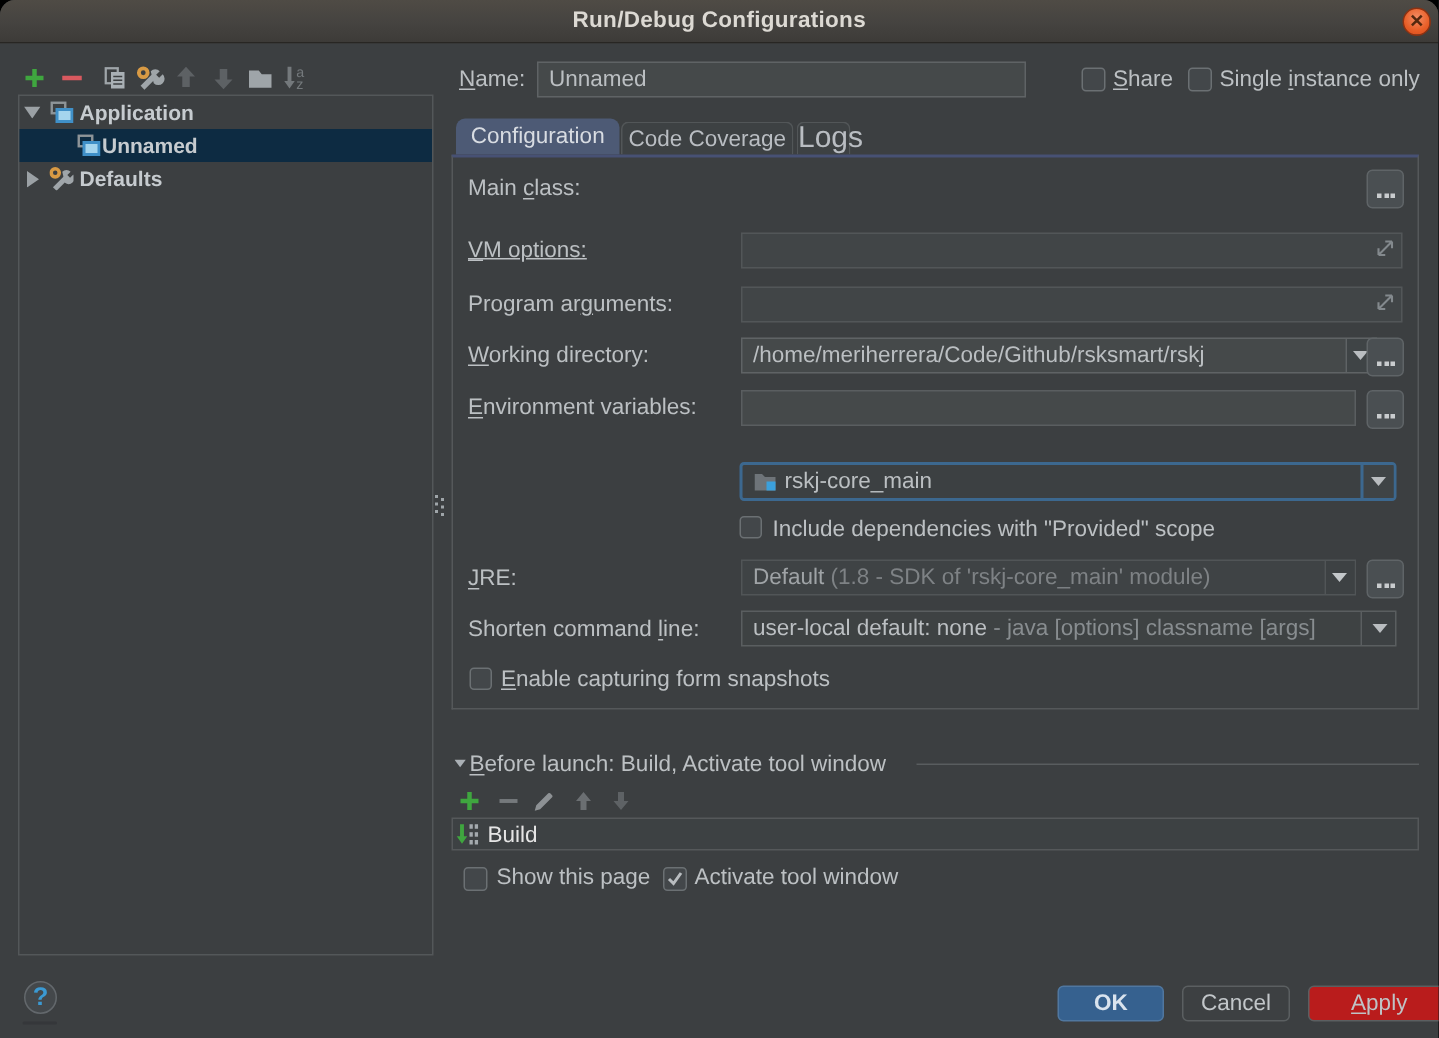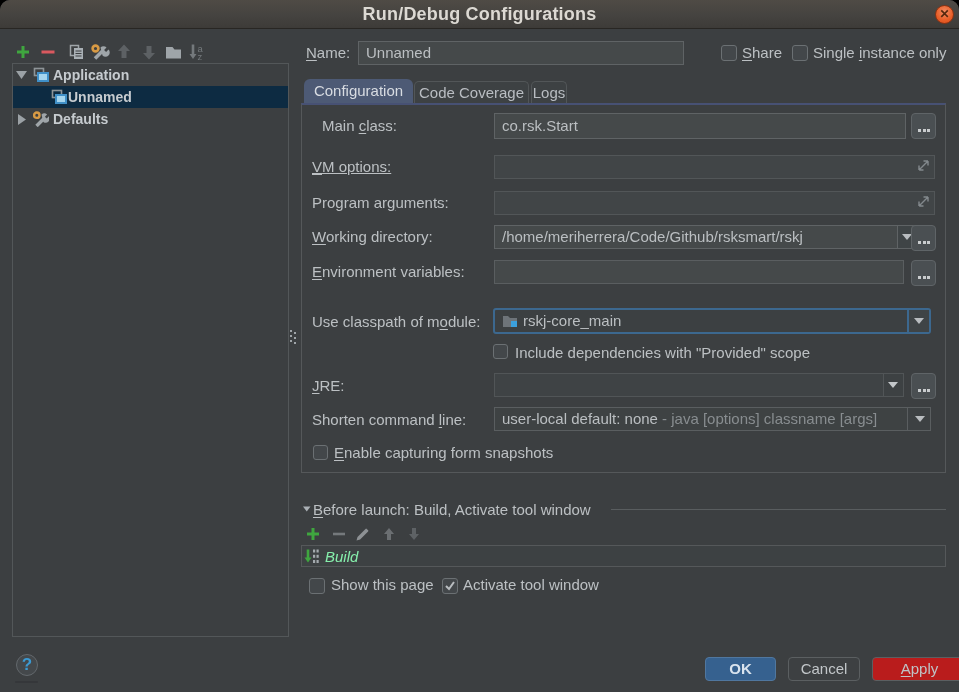--- a/index.html
+++ b/index.html
@@ -1,20 +1,20 @@
 <!DOCTYPE html>
 <html><head>
 <meta charset="utf-8">
 <style>
 html,body{margin:0;padding:0;background:#000;}
 body{width:959px;height:692px;position:relative;overflow:hidden;font-family:"Liberation Sans",sans-serif;}
 .abs{position:absolute;}
 #win{position:absolute;left:0;top:0;width:959px;height:692px;background:#3c3f41;border-radius:10px 10px 0 0;}
 #title{position:absolute;left:0;top:0;width:959px;height:29px;background:linear-gradient(#4f4b45,#454340 55%,#3d3b38);border-radius:10px 10px 0 0;border-bottom:1px solid #282623;box-sizing:border-box;}
-#title .t{position:absolute;left:0;top:0;width:100%;text-align:center;line-height:28px;font-size:18px;font-weight:bold;color:#dcd9d3;letter-spacing:0.2px;}
+#title .t{position:absolute;left:0;top:0;width:100%;text-align:center;line-height:28px;font-size:15px;font-weight:bold;color:#dcd9d3;letter-spacing:0.2px;}
 #close{position:absolute;right:5px;top:5px;width:19px;height:19px;border-radius:50%;background:radial-gradient(circle at 50% 35%,#f48d65,#e85e27 60%,#d9491a);border:1px solid #8c3212;box-sizing:border-box;}
 #close .x{position:absolute;left:0;top:0;width:100%;text-align:center;line-height:17px;font-size:12px;font-weight:bold;color:#55280e;}
 .lbl{position:absolute;font-size:15px;color:#bcc0c3;white-space:nowrap;}
 .fld{position:absolute;background:#45494a;border:1px solid #5f6365;box-sizing:border-box;}
 .fld .txt{position:absolute;left:7px;top:0;font-size:15px;color:#bbbfc2;white-space:nowrap;}
 .dots{position:absolute;width:25px;height:26px;background:#4a4f52;border:1px solid #5f6467;border-radius:4px;box-sizing:border-box;}
 .dots i{position:absolute;width:3px;height:3px;background:#c9ccce;top:15px;}
 .cb{position:absolute;width:16px;height:16px;background:#43474a;border:1px solid #6b7073;border-radius:3px;box-sizing:border-box;}
 .arrow{width:0;height:0;border-left:5px solid transparent;border-right:5px solid transparent;border-top:6px solid #b9bdc0;position:absolute;}
 .btn{position:absolute;height:24px;box-sizing:border-box;border-radius:4px;font-size:15px;text-align:center;line-height:22px;}
@@ -99,28 +99,25 @@
   <div class="fld" style="left:358px;top:41px;width:326px;height:24px;">
       <div class="txt" style="line-height:22px;">Unnamed</div>
     </div>
   <div class="cb" style="left:721px;top:45px;"></div>
   <div class="lbl" style="left:742px;top:44px;"><u>S</u>hare</div>
   <div class="cb" style="left:792px;top:45px;"></div>
   <div class="lbl" style="left:813px;top:44px;">Single <u>i</u>nstance only</div>
 
   <div class="abs" style="left:304px;top:79px;width:109px;height:24px;background:#4d5a75;border-radius:6px 6px 0 0;text-align:center;line-height:24px;font-size:15px;color:#d8dce2;">Configuration</div>
   <div class="abs" style="left:414px;top:81px;width:115px;height:22px;background:#3d4143;border:1px solid #525658;border-bottom:none;box-sizing:border-box;border-radius:5px 5px 0 0;text-align:center;line-height:21px;font-size:15px;color:#b9bdc2;">Code Coverage</div>
-  <div class="abs" style="left:531px;top:81px;width:36px;height:22px;background:#3d4143;border:1px solid #525658;border-bottom:none;box-sizing:border-box;border-radius:5px 5px 0 0;text-align:center;line-height:21px;font-size:15px;color:#b9bdc2;">Logs</div>
+  <div class="abs" style="left:531px;top:81px;width:36px;height:22px;background:#3d4143;border:1px solid #525658;border-bottom:none;box-sizing:border-box;border-radius:5px 5px 0 0;line-height:21px;font-size:20px;color:#b9bdc2;">Logs</div>
 
   <div class="abs" style="left:301px;top:103px;width:645px;height:370px;border:1px solid #55585a;border-top:2px solid #475174;box-sizing:border-box;"></div>
 
-  <div class="lbl" style="left:312px;top:117px;margin-left:10px;">Main <u>c</u>lass:</div>
-  <div class="fld" style="left:494px;top:113px;width:412px;height:26px;">
-      <div class="txt" style="line-height:24px;">co.rsk.Start</div>
-    </div>
+  <div class="lbl" style="left:312px;top:117px;">Main <u>c</u>lass:</div>
   <div class="dots" style="left:911px;top:113px;">
       <i style="left:6px;"></i>
       <i style="left:10.5px;"></i>
       <i style="left:15px;"></i>
     </div>
 
   <div class="lbl" style="left:312px;top:158px;text-decoration:underline;"><u>V</u>M options:</div>
   <div class="fld" style="left:494px;top:155px;width:441px;height:24px;background:#414547;border-color:#525658;"></div>
   <svg class="abs" style="left:917px;top:159px;" width="13" height="13" viewBox="0 0 13 13">
     <g stroke="#83898d" stroke-width="1.4" fill="none">
@@ -149,36 +146,36 @@
     </div>
 
   <div class="lbl" style="left:312px;top:263px;"><u>E</u>nvironment variables:</div>
   <div class="fld" style="left:494px;top:260px;width:410px;height:24px;border-color:#5a5e60;"></div>
   <div class="dots" style="left:911px;top:260px;">
       <i style="left:6px;"></i>
       <i style="left:10.5px;"></i>
       <i style="left:15px;"></i>
     </div>
 
-  <div class="lbl" style="left:312px;top:313px;">Use classpath of m<u>o</u>dule:</div>
   <div class="fld" style="left:493px;top:308px;width:438px;height:26px;background:#3c4042;border:2px solid #3c688f;border-radius:3px;">
     <svg class="abs" style="left:8px;top:4px;" width="15" height="14" viewBox="0 0 15 14">
       <path d="M0 2 h5 l2 2 h7 v9 h-14 z" fill="#6e7479"></path>
       <rect x="8" y="7" width="6" height="6" fill="#3ba0dc"></rect>
     </svg>
     <div class="txt" style="left:28px;line-height:22px;">rskj-core_main</div>
     <div class="abs" style="right:0;top:0;width:20px;height:22px;border-left:2px solid #3c688f;background:#3f4446;"></div>
     <div class="arrow" style="right:5px;top:8px;"></div>
   </div>
 
   <div class="cb" style="left:493px;top:344px;width:15px;height:15px;"></div>
   <div class="lbl" style="left:515px;top:344px;">Include dependencies with "Provided" scope</div>
 
   <div class="lbl" style="left:312px;top:377px;"><u>J</u>RE:</div>
   <div class="fld" style="left:494px;top:373px;width:410px;height:24px;background:#3f4345;border-color:#515557;">
+    <div class="txt" style="line-height:22px;color:#9fa3a6;">Default <span style="color:#7e8285;">(1.8 - SDK of 'rskj-core_main' module)</span></div>
     <div class="abs" style="right:0;top:0;width:19px;height:22px;border-left:1px solid #515557;background:#3d4143;"></div>
     <div class="arrow" style="right:5px;top:8px;border-top-color:#c3c7ca;"></div>
   </div>
   <div class="dots" style="left:911px;top:373px;">
       <i style="left:6px;"></i>
       <i style="left:10.5px;"></i>
       <i style="left:15px;"></i>
     </div>
 
   <div class="lbl" style="left:312px;top:411px;">Shorten command <u>l</u>ine:</div>
@@ -210,21 +207,21 @@
     <path d="M0.5 8.5 l3.5 5 3.5 -5 h-2.2 v-8 h-2.6 v8 z" fill="#3fa63f"></path>
     <g fill="#a4aaae">
         <rect x="9" y="0.5" width="2.2" height="3"></rect>
         <rect x="12.5" y="0.5" width="2.2" height="3"></rect>
         <rect x="9" y="5.8" width="2.2" height="3"></rect>
         <rect x="12.5" y="5.8" width="2.2" height="3"></rect>
         <rect x="9" y="11" width="2.2" height="3"></rect>
         <rect x="12.5" y="11" width="2.2" height="3"></rect>
       </g>
   </svg>
-  <div class="lbl" style="left:325px;top:548px;color:#86efac;font-style:italic;">Build</div>
+  <div class="lbl" style="left:325px;top:548px;color:#e5e5e5;">Build</div>
 
   <div class="cb" style="left:309px;top:578px;"></div>
   <div class="lbl" style="left:331px;top:576px;">Show this page</div>
   <div class="cb" style="left:442px;top:578px;"></div>
   <svg class="abs" style="left:444px;top:580px;" width="12" height="12">
       <path d="M2 6 l3 3 5 -7" stroke="#b9bdc0" stroke-width="2" fill="none"></path>
     </svg>
   <div class="lbl" style="left:463px;top:576px;">Activate tool window</div>
 
   <div class="abs" style="left:16px;top:654px;width:22px;height:22px;border-radius:50%;background:#44484b;border:1px solid #63686c;box-sizing:border-box;text-align:center;line-height:20px;font-size:17px;font-weight:bold;color:#3b9ad3;">?</div>

